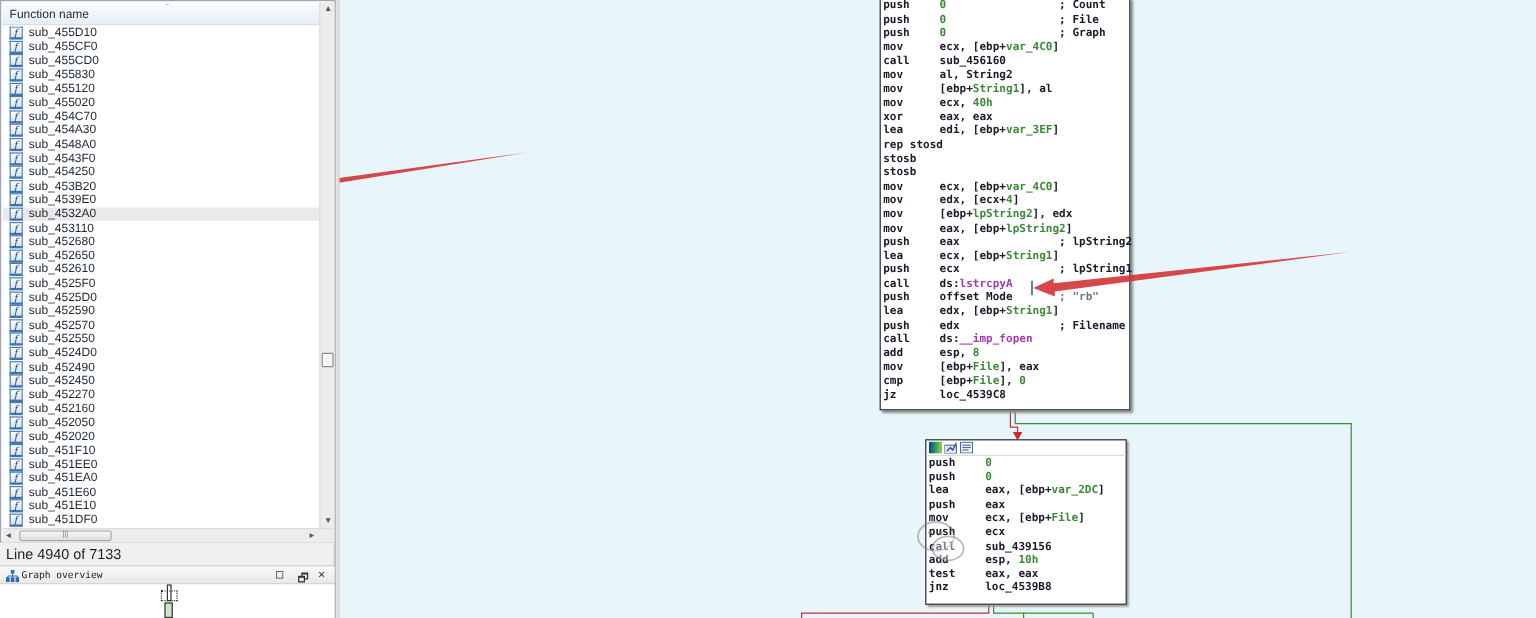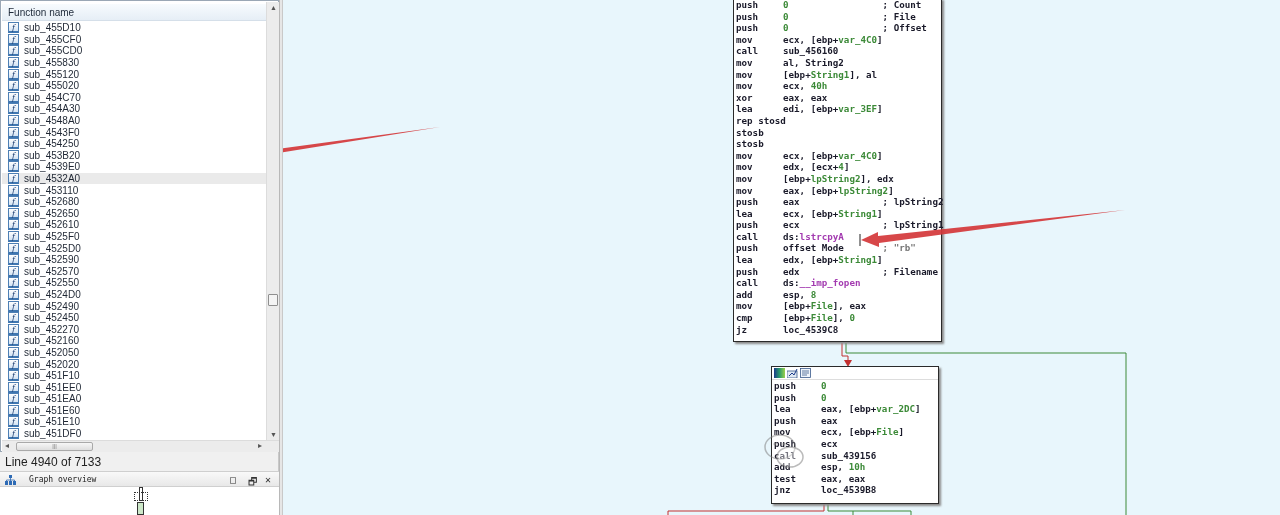--- a/index.html
+++ b/index.html
@@ -17,21 +17,21 @@
   .f-icon { display: inline-block; width: 11px; height: 11px; border: 1px solid #4d7fb4; background: linear-gradient(#ffffff, #d4e4f4); font-family: "DejaVu Serif", serif; font-style: italic; font-size: 8px; line-height: 9px; text-align: center; color: #1d3f73; margin-right: 5px; border-bottom: 2px solid #3f76b0; }
   .vscroll { position: absolute; left: 265px; top: 1px; width: 13px; height: 438px; background: #ececec; border-left: 1px solid #dcdcdc; }
   .vscroll .up { position: absolute; top: 2px; left: 3px; font-size: 7px; color: #555; }
   .vscroll .down { position: absolute; bottom: 2px; left: 3px; font-size: 7px; color: #555; }
   .vscroll .thumb { position: absolute; top: 292px; left: 1px; width: 10px; height: 12px; background: #f4f4f4; border: 1px solid #8f8f8f; border-radius: 1px; }
   .hscroll { position: absolute; left: 1px; top: 439px; width: 277px; height: 12px; background: #ececec; border-top: 1px solid #dcdcdc; }
   .hscroll .left { position: absolute; left: 3px; top: 0px; font-size: 8px; color: #555; }
   .hscroll .right { position: absolute; left: 256px; top: 0px; font-size: 8px; color: #555; }
   .hscroll .thumb { position: absolute; left: 14px; top: 1px; width: 77px; height: 9px; background: linear-gradient(#f7f7f7,#dedede); border: 1px solid #a9a9a9; border-radius: 2px; font-size: 6px; color: #777; text-align: center; line-height: 7px; }
   .status-line { position: absolute; left: 5px; top: 455px; font-size: 12px; color: #222; }
-  .graph-ov-title { position: absolute; left: 0; top: 471px; width: 279px; height: 16px; background: linear-gradient(#f9f9f9, #e8e8e8); border-top: 1px solid #cfcfcf; border-bottom: 1px solid #cfcfcf; font-family: "DejaVu Sans Mono", monospace; font-size: 8px; color: #222; padding: 3px 0 0 29px; }
+  .graph-ov-title { position: absolute; left: 0; top: 471px; width: 279px; height: 16px; background: linear-gradient(#f9f9f9, #e8e8e8); border-top: 1px solid #cfcfcf; border-bottom: 1px solid #cfcfcf; font-family: "DejaVu Sans Mono", monospace; font-size: 8px; color: #222; padding: 3px 0 0 18px; }
   .graph-ov-icon { position: absolute; left: 5px; top: 3px; width: 11px; height: 10px; }
   .ov-btn { position: absolute; top: 2px; font-size: 10px; color: #333; cursor: pointer; }
   .graph-ov-body { position: absolute; left: 0; top: 487px; width: 279px; height: 28px; background: #fff; }
   .ov-node1 { position: absolute; left: 139px; top: 0px; width: 4px; height: 14px; border: 1px solid #333; background: #fff; }
   .ov-viewport { position: absolute; left: 134px; top: 5px; width: 14px; height: 9px; border: 1px dotted #333; }
   .ov-node2 { position: absolute; left: 137px; top: 15px; width: 7px; height: 13px; border: 1px solid #333; background: #cde8c9; }
 
   .divider { position: absolute; left: 279px; top: 0; width: 4px; height: 515px; background: #e6e6e6; border-left: 1px solid #b8b8b8; border-right: 1px solid #c9c9c9; }
 
   
@@ -250,21 +250,21 @@
 
     <path d="M541 504 V511 H385 V515" stroke="#c23030" stroke-width="1" fill="none"></path>
     <path d="M545 504 V511 H570 V515" stroke="#3c8a38" stroke-width="1" fill="none"></path>
     <path d="M570 511 H628" stroke="#3c8a38" stroke-width="1" fill="none"></path>
     <path d="M628 511 V515" stroke="#3c8a38" stroke-width="1" fill="none"></path>
   </svg>
 
   <div class="node" id="block1" style="left:450px;top:-2px;width:209px;height:344px;">
       <div class="line"><span class="mn">push</span><span class="green">0</span><span>                 </span><span>; Count</span></div>
       <div class="line"><span class="mn">push</span><span class="green">0</span><span>                 </span><span>; File</span></div>
-      <div class="line"><span class="mn">push</span><span class="green">0</span><span>                 </span><span>; Offset</span></div>
+      <div class="line"><span class="mn">push</span><span class="green">0</span><span>                 </span><span>; Graph</span></div>
       <div class="line"><span class="mn">mov</span><span>ecx, [ebp+</span><span class="green">var_4C0</span><span>]</span></div>
       <div class="line"><span class="mn">call</span><span>sub_456160</span></div>
       <div class="line"><span class="mn">mov</span><span>al, String2</span></div>
       <div class="line"><span class="mn">mov</span><span>[ebp+</span><span class="green">String1</span><span>], al</span></div>
       <div class="line"><span class="mn">mov</span><span>ecx, </span><span class="green">40h</span></div>
       <div class="line"><span class="mn">xor</span><span>eax, eax</span></div>
       <div class="line"><span class="mn">lea</span><span>edi, [ebp+</span><span class="green">var_3EF</span><span>]</span></div>
       <div class="line"><span class="mn">rep stosd</span></div>
       <div class="line"><span class="mn">stosb</span></div>
       <div class="line"><span class="mn">stosb</span></div>

